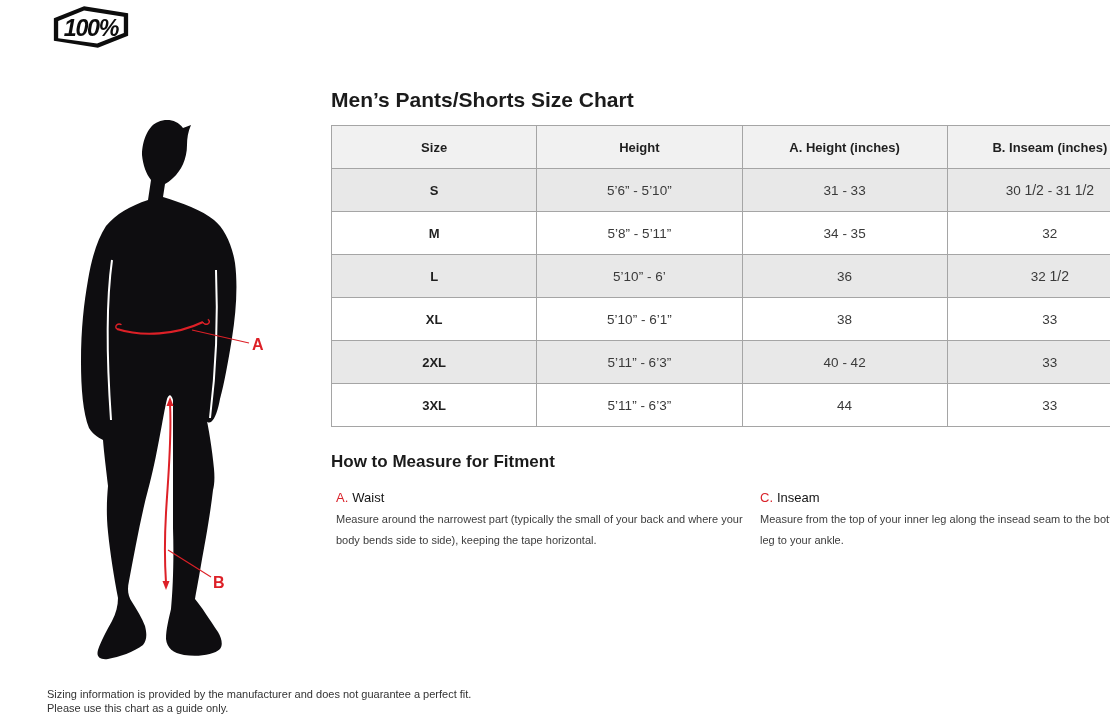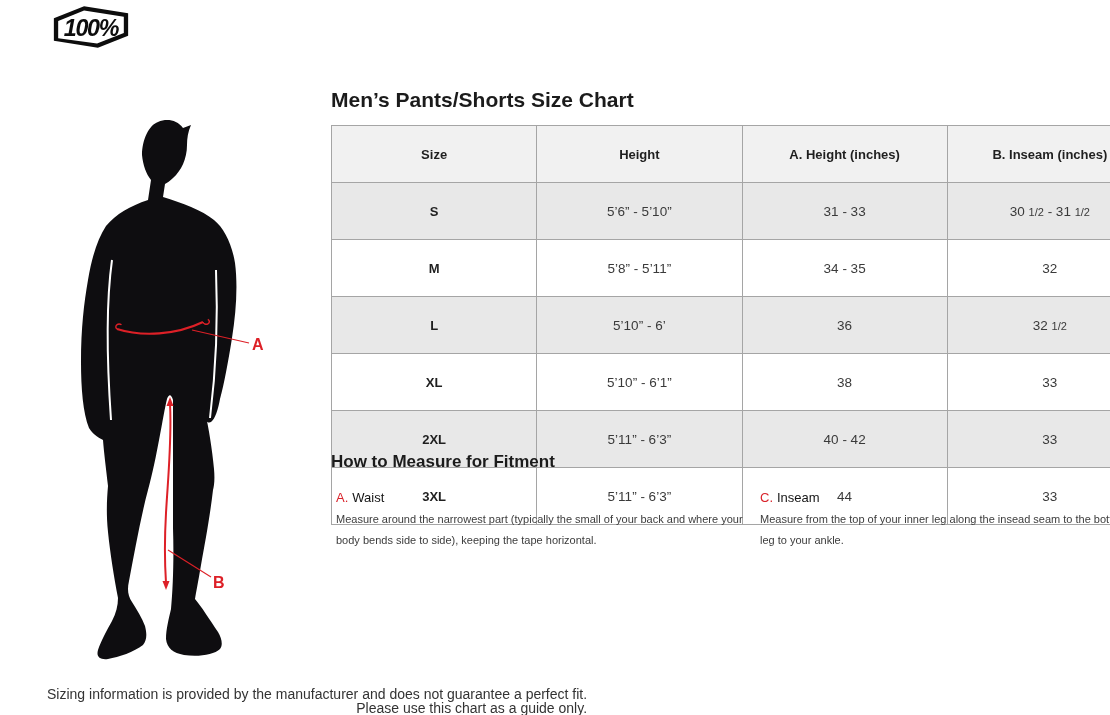--- a/index.html
+++ b/index.html
@@ -10,40 +10,40 @@
   .logo{position:absolute;left:8px;top:5px;width:76px;height:44px;}
 
   
   .figure{position:absolute;left:25px;top:118px;width:210px;height:545px;}
 
   
   .chart-title{position:absolute;left:286px;top:88px;font-size:21px;font-weight:700;color:#1b1b1b;}
   .size-table{position:absolute;left:286px;top:125px;width:822px;border-collapse:collapse;
               table-layout:fixed;}
   .size-table th,.size-table td{border:1px solid #a5a5a5;height:40px;text-align:center;
-              vertical-align:middle;padding:8px;font-size:13.5px;color:#3a3a3a;}
+              vertical-align:middle;padding:1px;font-size:13.5px;color:#3a3a3a;}
   .size-table thead th{background:#f1f1f1;font-weight:700;font-size:13px;color:#1f1f1f;}
   .size-table tr.alt td{background:#e8e8e8;}
   .size-table td.size-col{font-weight:700;font-size:13px;color:#1f1f1f;}
-  .frac{font-size:11px;}
+  .frac{font-size:14px;}
 
   
   .guide{position:absolute;left:286px;top:452px;width:822px;}
   .guide-title{font-size:17px;font-weight:700;color:#1b1b1b;}
   .guide-items{position:relative;margin-top:18px;}
   .guide-item{position:absolute;top:0;width:412px;}
   .guide-item.col-a{left:5px;}
   .guide-item.col-c{left:429px;}
   .item-head{font-size:13px;font-weight:400;color:#141414;}
   .item-letter{color:#d9232b;}
   .item-name{margin-left:4px;}
   .item-desc{margin:4px 0 0 0;font-size:11px;line-height:21px;color:#3c3c3c;}
 
   
-  .footer{position:absolute;left:2px;top:687px;font-size:14px;line-height:14px;color:#333;text-align:right;}
+  .footer{position:absolute;left:2px;top:687px;font-size:11px;line-height:14px;color:#333;}
 </style>
 </head>
 <body>
 
 <div class="page">
 
   <svg class="logo" viewBox="0 0 88 50" aria-hidden="true">
     <polygon points="1,15 36,1 87,9 87,35 52,49 1,41" fill="#0d0d0d"></polygon>
     <polygon points="6,18 36,6 82,13 82,32 51,44 6,38" fill="#ffffff"></polygon>
     <text x="44" y="35" text-anchor="middle" font-family="Liberation Sans, DejaVu Sans, sans-serif" font-size="27" font-style="italic" font-weight="800" letter-spacing="-1.5" fill="#0d0d0d">100%</text>

